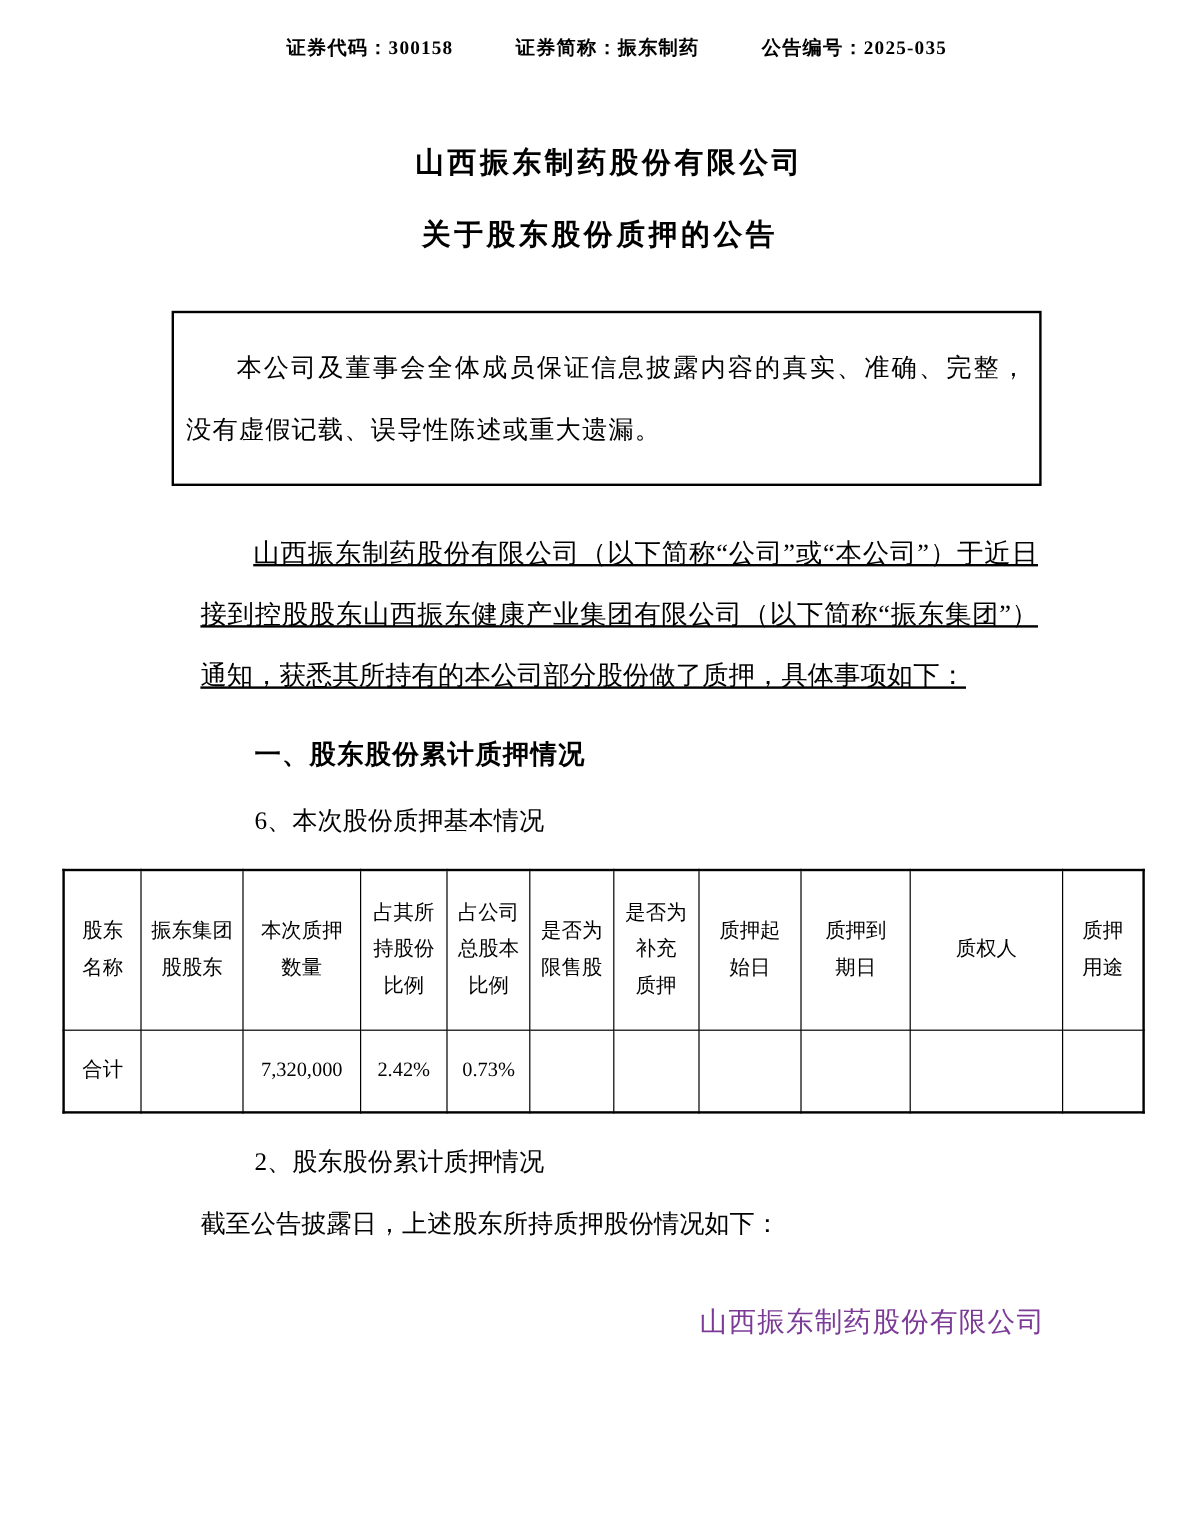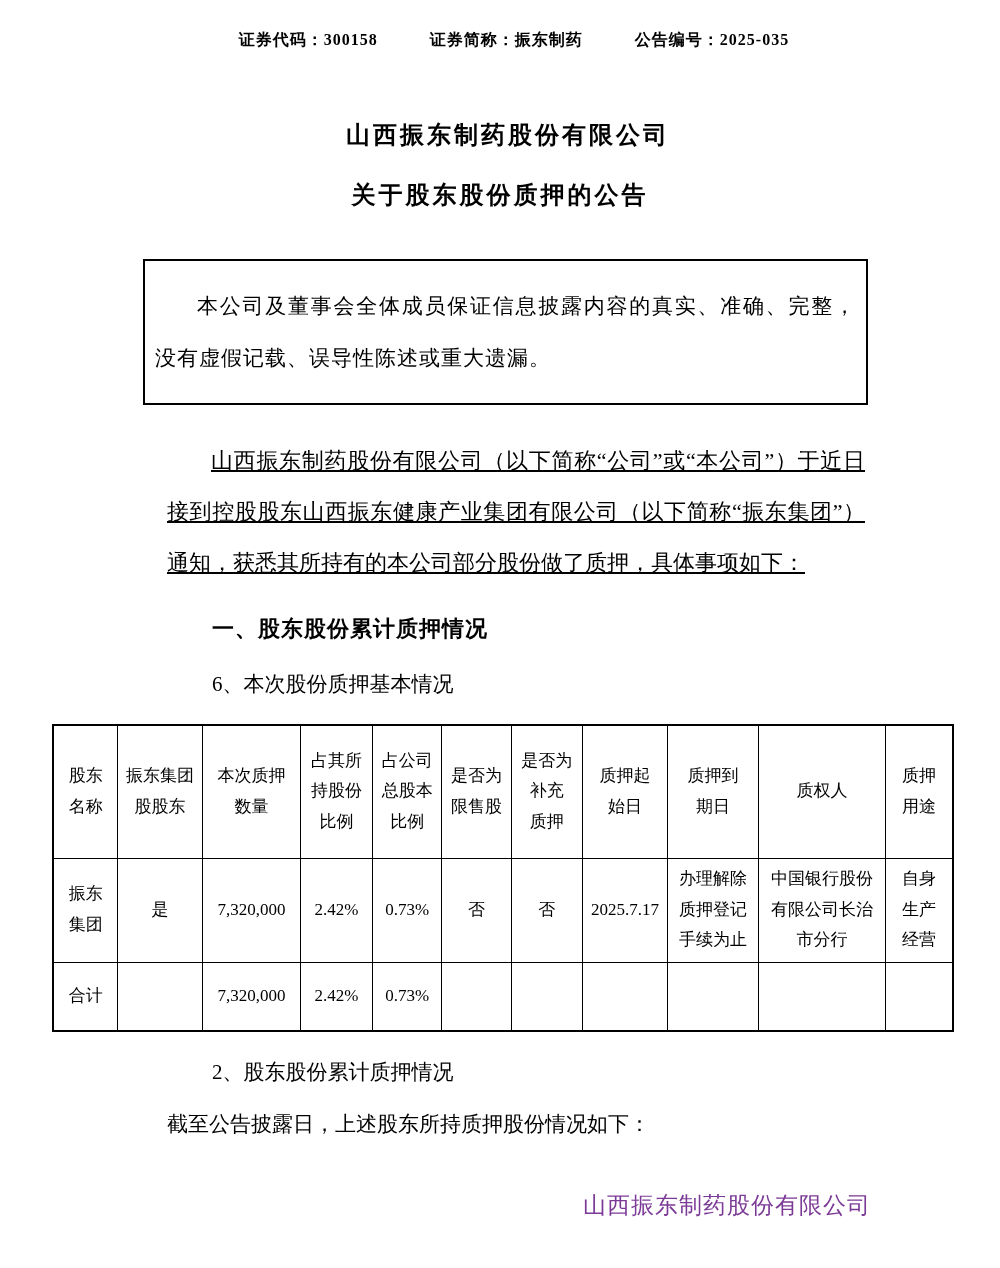--- a/index.html
+++ b/index.html
@@ -172,46 +172,26 @@
         <th>质押起
 始日</th>
         <th>质押到
 期日</th>
         <th>质权人</th>
         <th>质押
 用途</th>
       </tr>
     </thead>
     <tbody>
-      <tr class="data-row">
-        <td>振东
-集团</td>
-        <td>是</td>
+      <tr class="total-row">
+        <td>合计</td>
+        <td></td>
         <td>7,320,000</td>
         <td>2.42%</td>
         <td>0.73%</td>
-        <td>否</td>
-        <td>否</td>
-        <td>2025.7.17</td>
-        <td>办理解除
-质押登记
-手续为止</td>
-        <td>中国银行股份
-有限公司长治
-市分行</td>
-        <td>自身
-生产
-经营</td>
-      </tr>
-      <tr class="total-row">
-        <td>合计</td>
-        <td></td>
-        <td>7,320,000</td>
-        <td>2.42%</td>
-        <td>0.73%</td>
         <td></td>
         <td></td>
         <td></td>
         <td></td>
         <td></td>
         <td></td>
       </tr>
     </tbody>
   </table>
 

